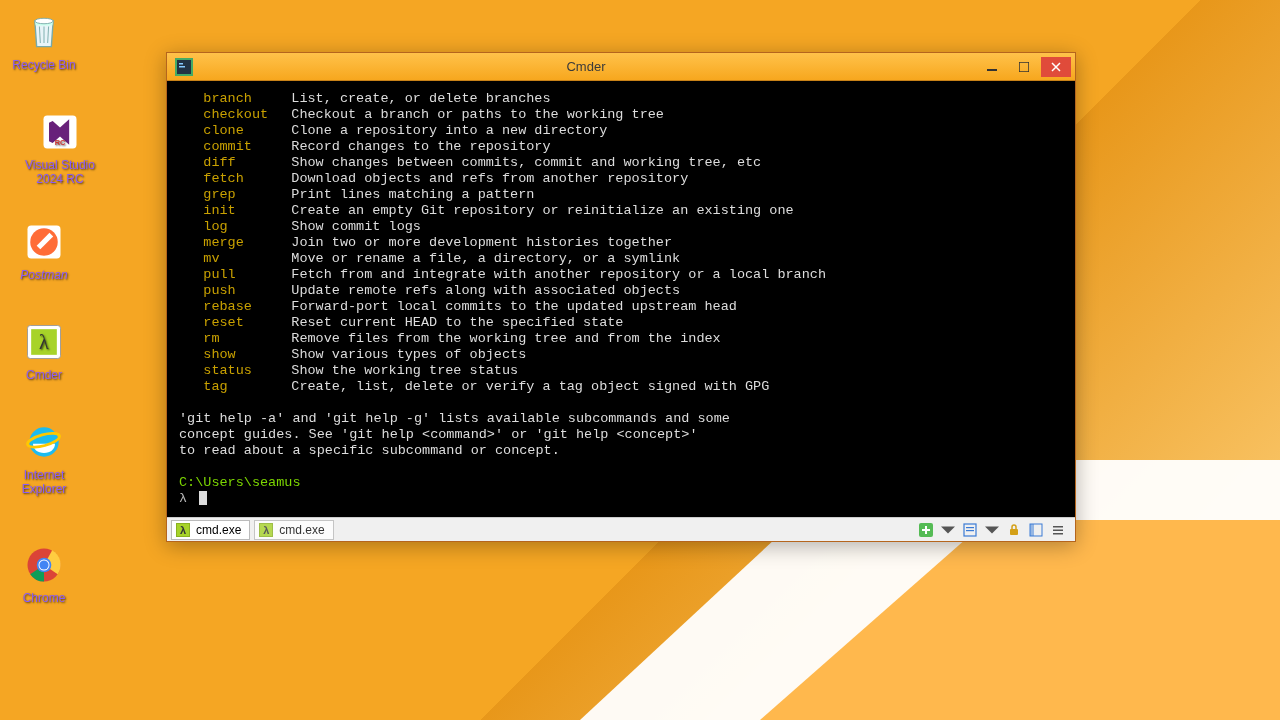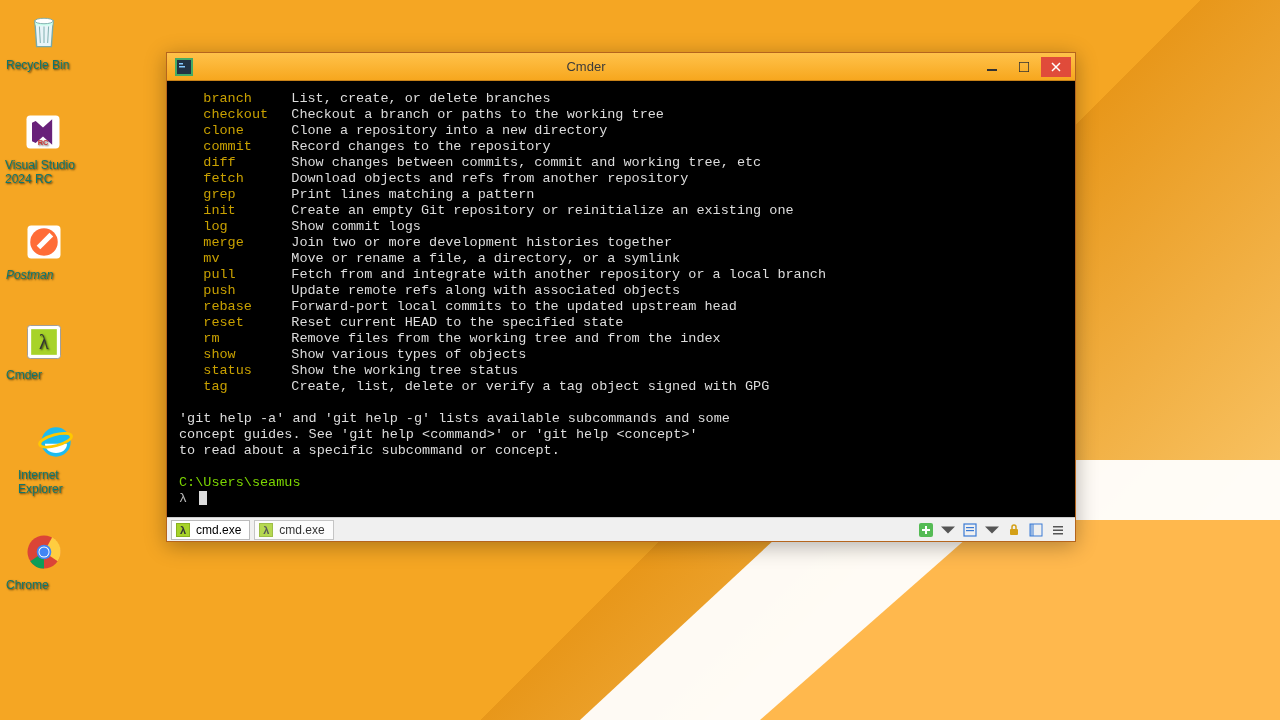--- a/index.html
+++ b/index.html
@@ -4,21 +4,21 @@
 <style>
 * { margin: 0; padding: 0; box-sizing: border-box; }
 body {
   width: 1280px; height: 720px;
   background: linear-gradient(135deg, #f5a623 0%, #f5a623 60%, #e8971a 60%, #ffd480 100%);
   font-family: "Segoe UI", sans-serif;
   overflow: hidden; position: relative;
 }
 .wallpaper-shape { position:absolute; bottom:0; right:0; width:700px; height:260px; background:#fff; clip-path: polygon(0 100%, 40% 0, 100% 0, 100% 100%); opacity:.95;}
 .wallpaper-shape2 { position:absolute; bottom:0; right:0; width:650px; height:200px; background:#ffb84d; clip-path: polygon(20% 100%, 55% 0, 100% 0, 100% 100%);}
-.desktop-icon { position:absolute; width:76px; text-align:left; color:#0f766e; font-size:12px; text-shadow:1px 1px 2px rgba(0,0,0,.7); cursor:pointer;}
+.desktop-icon { position:absolute; width:76px; text-align:center; color:#8b5cf6; font-size:12px; text-shadow:1px 1px 2px rgba(0,0,0,.7); cursor:pointer;}
 .desktop-icon .ico { width:48px; height:48px; margin:0 auto 2px; display:flex; align-items:center; justify-content:center;}
 .desktop-icon svg { width:44px; height:44px; }
 .window {
   position:absolute; left:166px; top:52px; width:910px; height:490px;
   background:#fff; border:1px solid #b5651d; box-shadow:0 4px 20px rgba(0,0,0,.3);
 }
 .titlebar { height:28px; background:linear-gradient(#ffc24a,#f7a71e); display:flex; align-items:center; padding:0 4px; border-bottom:1px solid #c88218;}
 .titlebar .app-icon { width:18px; height:18px; margin:0 4px;}
 .titlebar .title { flex:1; text-align:center; font-size:13px; color:#3a3a3a;}
 .titlebar .win-btn { width:30px; height:20px; display:flex; align-items:center; justify-content:center; margin-left:2px; cursor:pointer;}
@@ -58,21 +58,21 @@
     <svg viewBox="0 0 48 48">
         <path fill="#e8f4f8" stroke="#7aa" stroke-width="1.5" d="M14 12h20l-2 28H16z"></path>
         <path fill="#cfe" d="M14 12h20l-1 5H15z"></path>
         <ellipse cx="24" cy="12" rx="10" ry="3" fill="#fff" stroke="#7aa"></ellipse>
         <path stroke="#7aa" fill="none" d="M19 18l1 18M24 18v18M29 18l-1 18"></path>
       </svg>
   </div>
   <div>Recycle Bin</div>
 </div>
 
-<div class="desktop-icon" style="left:5px; top:108px;">
+<div class="desktop-icon" style="left:22px; top:108px;">
   <div class="ico">
     <svg viewBox="0 0 48 48">
         <rect x="6" y="6" width="36" height="36" rx="4" fill="#fff"></rect>
         <path fill="#68217a" d="M34 10v28l-10-9-8 7-4-2V14l4-2 8 7 10-9z"></path>
         <text x="24" y="38" font-size="8" fill="#c33" text-anchor="middle" font-weight="bold">RC</text>
       </svg>
   </div>
   <div>Visual Studio 2024 RC</div>
 </div>
 
@@ -91,32 +91,32 @@
   <div class="ico">
     <svg viewBox="0 0 48 48">
         <rect x="6" y="6" width="36" height="36" rx="3" fill="#fff" stroke="#999"></rect>
         <rect x="10" y="10" width="28" height="28" fill="#a7d329"></rect>
         <text x="24" y="32" font-size="22" fill="#333" text-anchor="middle" font-family="serif">λ</text>
       </svg>
   </div>
   <div>Cmder</div>
 </div>
 
-<div class="desktop-icon" style="left:18px; top:418px;">
+<div class="desktop-icon" style="left:6px; top:418px;">
   <div class="ico">
     <svg viewBox="0 0 48 48">
         <circle cx="24" cy="24" r="16" fill="#1ebbee"></circle>
         <path fill="#fff" d="M12 26h24c0 6-5 10-12 10s-12-4-12-10z"></path>
         <ellipse cx="24" cy="22" rx="18" ry="6" fill="none" stroke="#ffc800" stroke-width="3" transform="rotate(-15 24 24)"></ellipse>
       </svg>
   </div>
   <div>Internet Explorer</div>
 </div>
 
-<div class="desktop-icon" style="left:6px; top:528px;">
+<div class="desktop-icon" style="left:6px; top:541px;">
   <div class="ico">
     <svg viewBox="0 0 48 48">
         <circle cx="24" cy="24" r="18" fill="#db4437"></circle>
         <path fill="#0f9d58" d="M24 24L9 34a18 18 0 0015 8z"></path>
         <path fill="#ffcd40" d="M24 24l15 10a18 18 0 00-6-26z"></path>
         <circle cx="24" cy="24" r="8" fill="#4285f4"></circle>
         <circle cx="24" cy="24" r="6" fill="#fff"></circle>
         <circle cx="24" cy="24" r="5" fill="#4285f4"></circle>
       </svg>
   </div>

